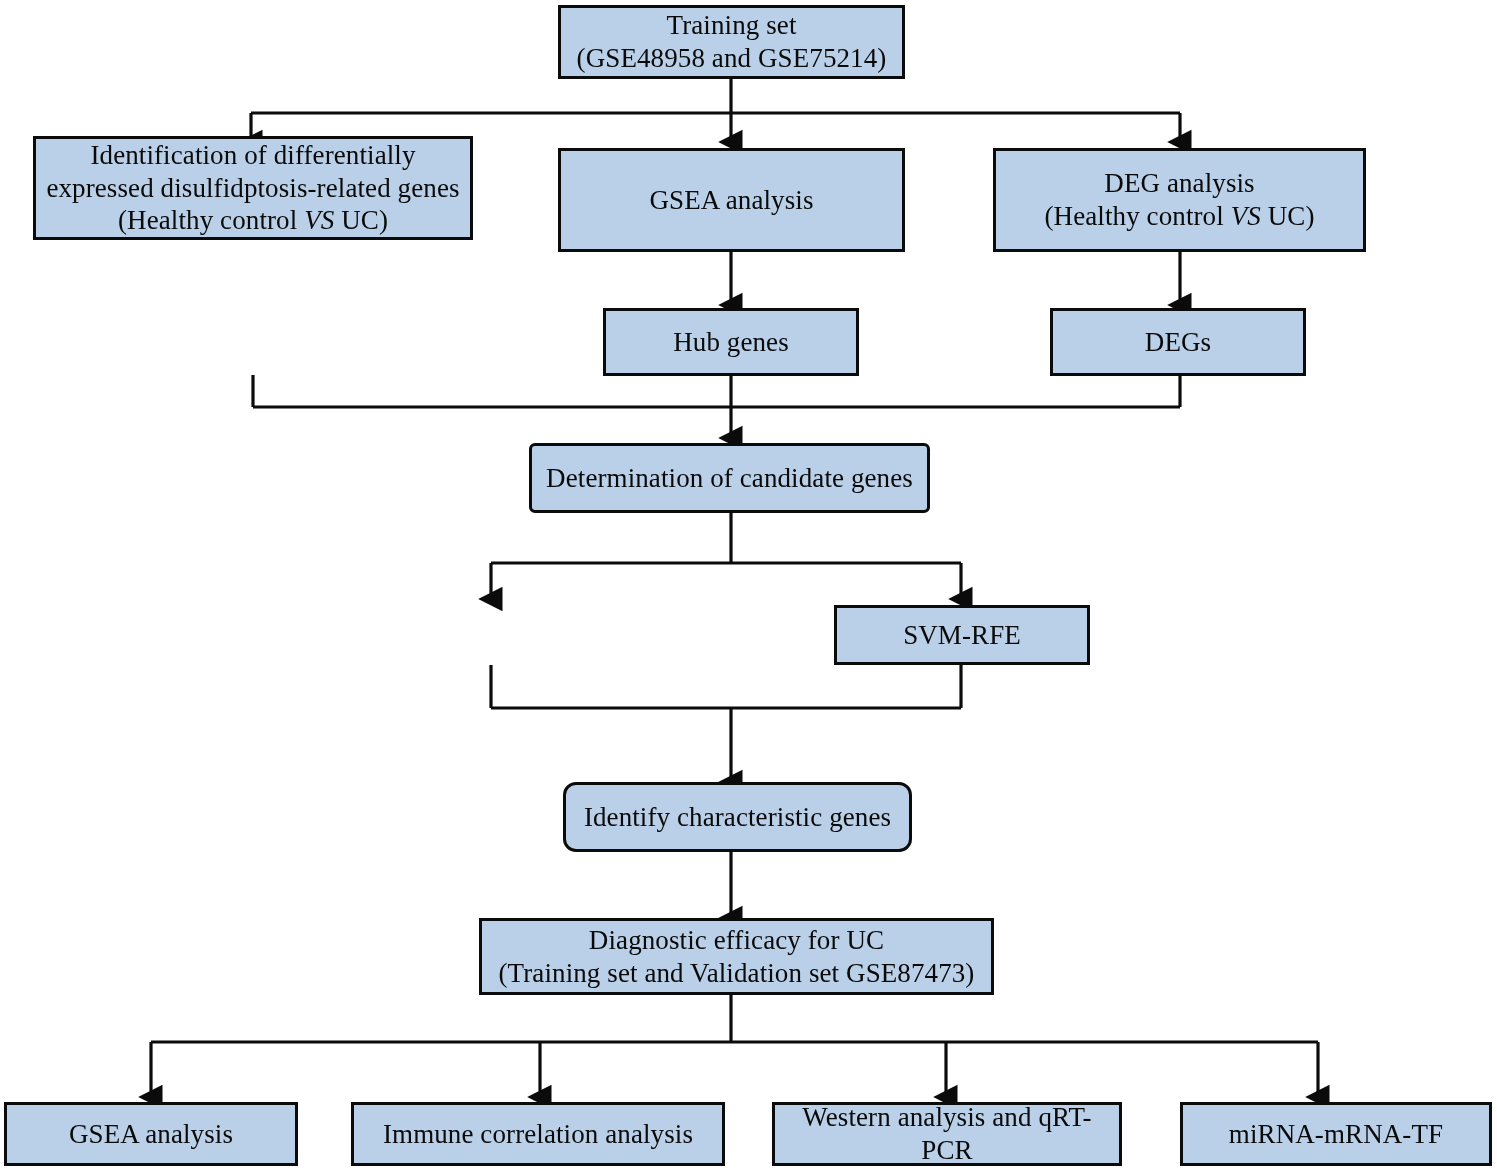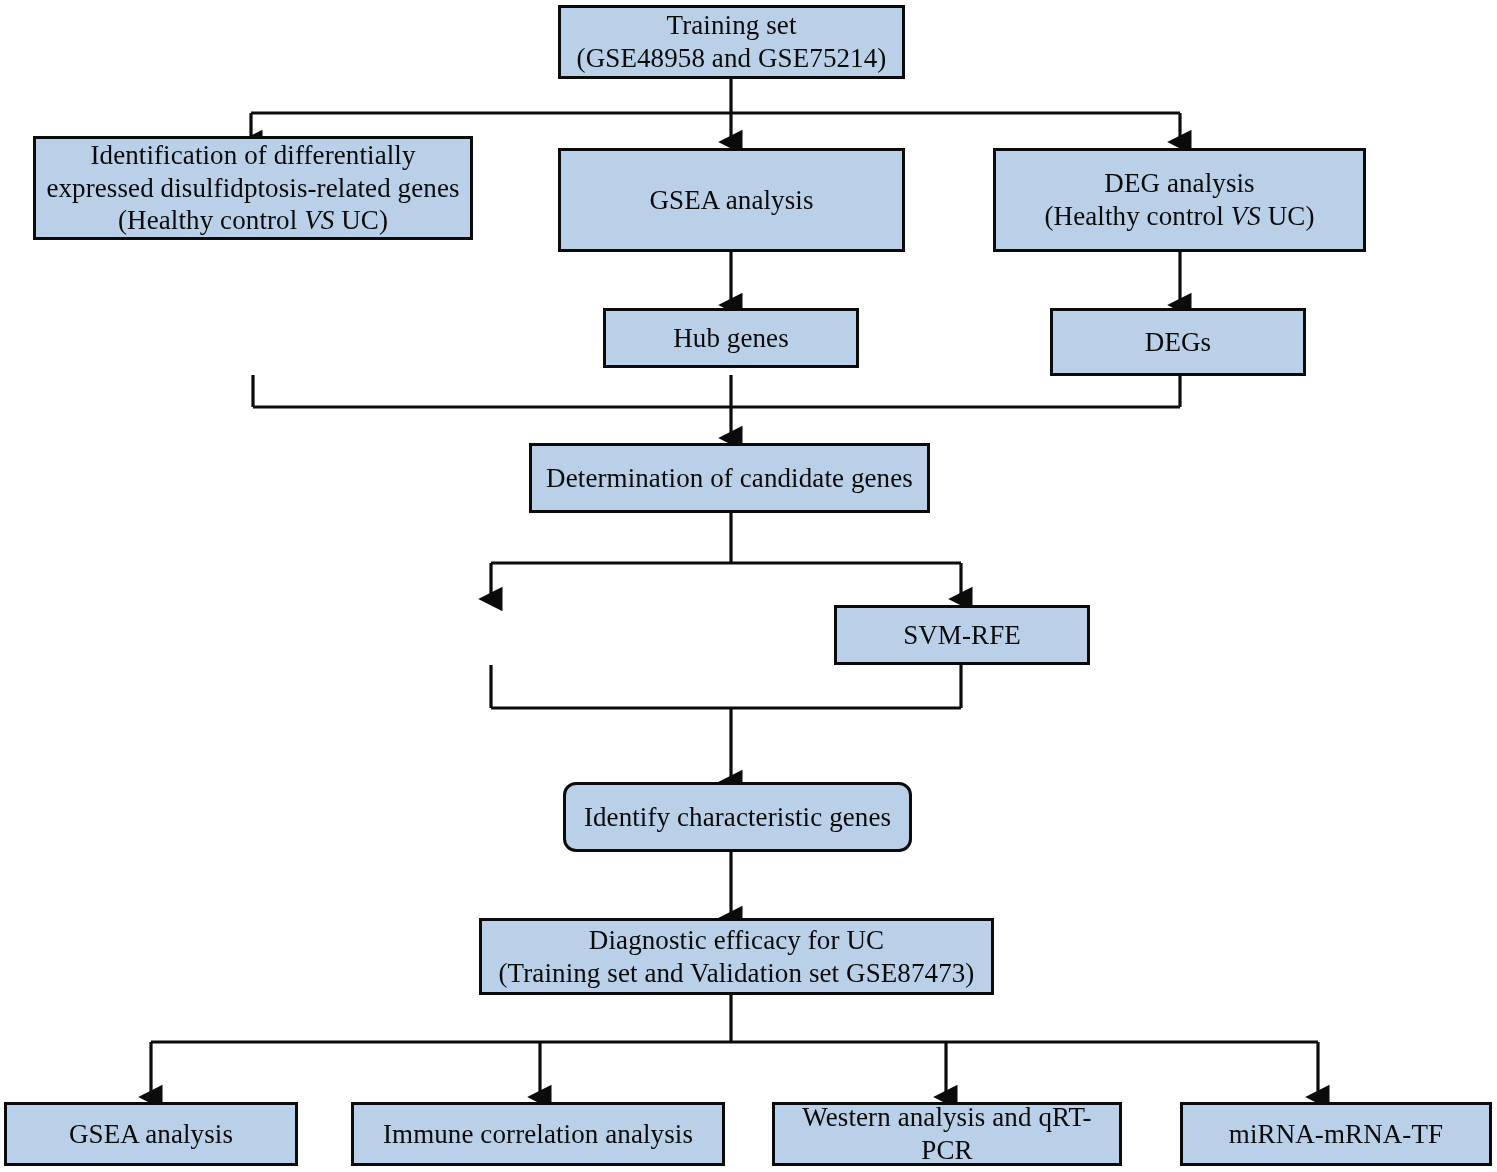--- a/index.html
+++ b/index.html
@@ -113,29 +113,29 @@
   <div class="node" style="left:558px; top:148px; width:347px; height:104px;">
     <span class="txt">GSEA analysis</span>
   </div>
 
   <div class="node" style="left:993px; top:148px; width:373px; height:104px;">
     <span class="txt"><span>DEG analysis</span>
 <span><span>(Healthy control </span><span class="vs">VS</span><span> UC)</span></span></span>
   </div>
 
 
-  <div class="node" style="left:603px; top:308px; width:256px; height:60px;">
+  <div class="node" style="left:603px; top:308px; width:256px; height:68px;">
     <span class="txt">Hub genes</span>
   </div>
 
   <div class="node" style="left:1050px; top:308px; width:256px; height:68px;">
     <span class="txt">DEGs</span>
   </div>
 
-  <div class="node" style="left:529px; top:443px; width:401px; height:70px;">
+  <div class="node" style="left:529px; top:443px; width:401px; height:70px;border-radius:6px;">
     <span class="txt">Determination of candidate genes</span>
   </div>
 
 
   <div class="node" style="left:834px; top:605px; width:256px; height:60px;">
     <span class="txt">SVM-RFE</span>
   </div>
 
   <div class="node" style="left:563px; top:782px; width:349px; height:70px;border-radius:13px;">
     <span class="txt">Identify characteristic genes</span>

